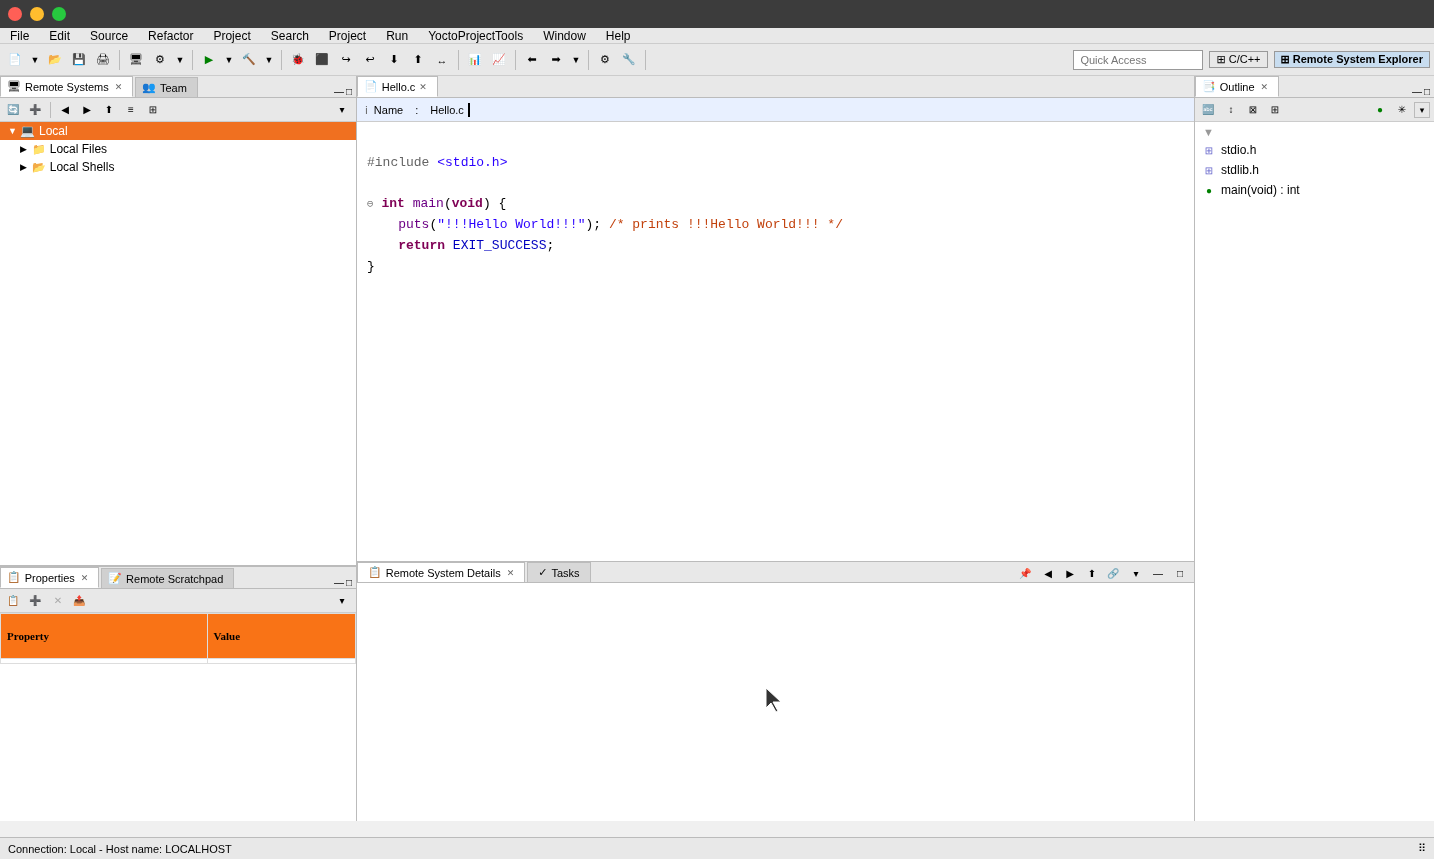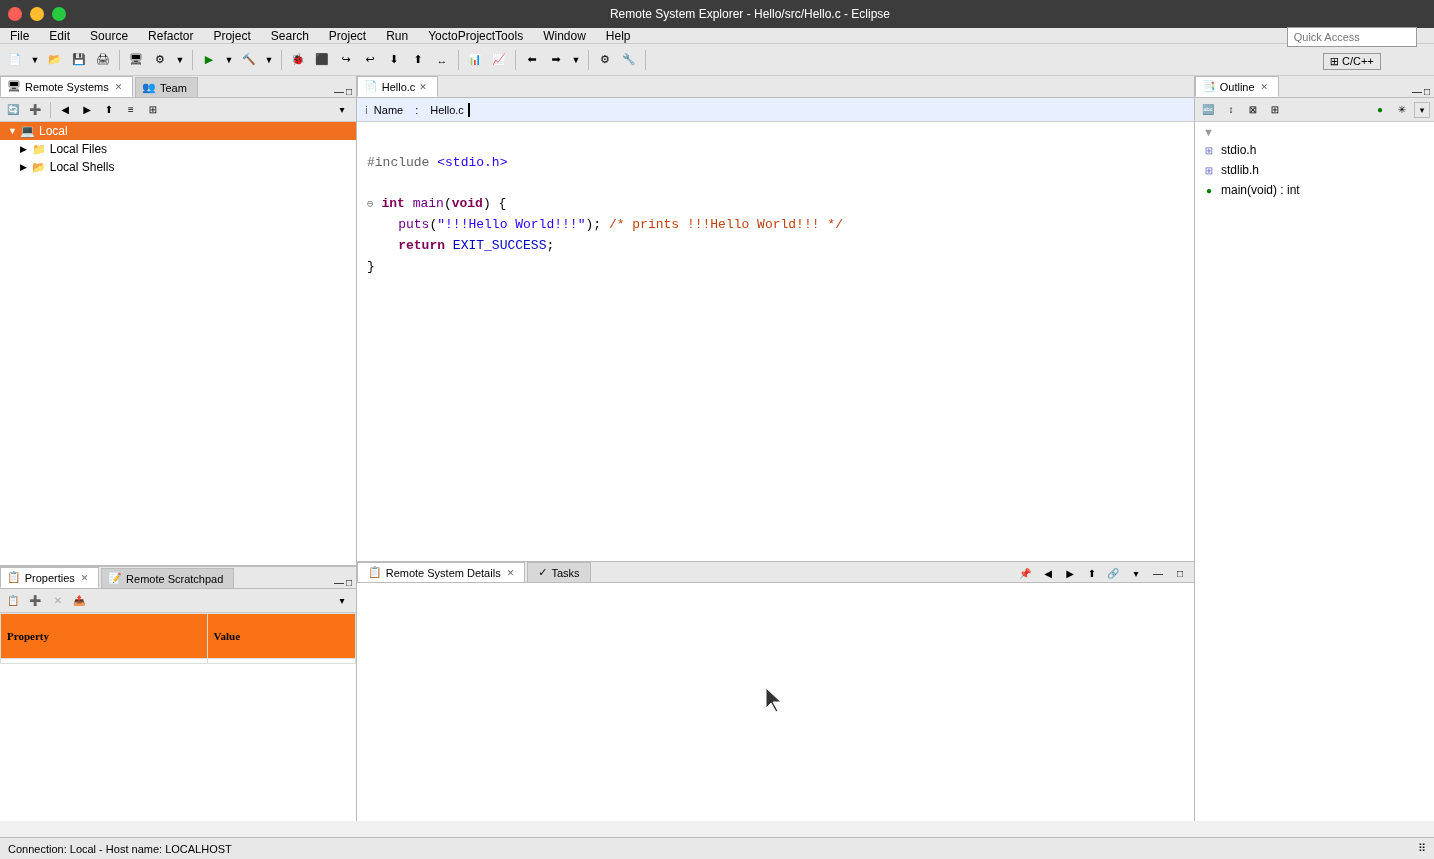--- a/index.html
+++ b/index.html
@@ -93,21 +93,20 @@
     .bottom-toolbar { margin-left: auto; display: flex; align-items: center; gap: 2px; padding-right: 4px; }
     @keyframes blink { 0%,100%{opacity:1} 50%{opacity:0} }
   </style>
 </head>
 <body>
 
 <div id="title-bar">
   <button class="win-btn close"></button>
   <button class="win-btn min"></button>
   <button class="win-btn max"></button>
-  <span id="title-text">Remote System Explorer - Hello/src/Hello.c - Eclipse</span>
 </div>
 
 <div id="menu-bar">
   <div class="menu-item">File</div>
   <div class="menu-item">Edit</div>
   <div class="menu-item">Source</div>
   <div class="menu-item">Refactor</div>
   <div class="menu-item">Project</div>
   <div class="menu-item">Search</div>
   <div class="menu-item">Project</div>
@@ -145,21 +144,21 @@
   <button class="tb-btn">📈</button>
   <div class="tb-sep"></div>
   <button class="tb-btn">⬅</button>
   <button class="tb-btn">➡</button>
   <button class="tb-dropdown">▼</button>
   <div class="tb-sep"></div>
   <button class="tb-btn">⚙</button>
   <button class="tb-btn">🔧</button>
   <div class="tb-sep"></div>
 
-  <div style="margin-left:auto; display:flex; align-items:center; gap:6px;flex-direction:column;">
+  <div style="margin-left:auto; display:flex; align-items:center; gap:6px;">
     <div style="position:relative; display:flex; align-items:center;">
       <span style="position:absolute; left:4px; font-size:10px; color:#666;">🔍</span>
       <input class="quick-access-input" type="text" placeholder="Quick Access" style="">
     </div>
     <button class="persp-btn">⊞ C/C++</button>
     <button class="persp-btn active">⊞ Remote System Explorer</button>
   </div>
 </div>
 
 <div id="main">

